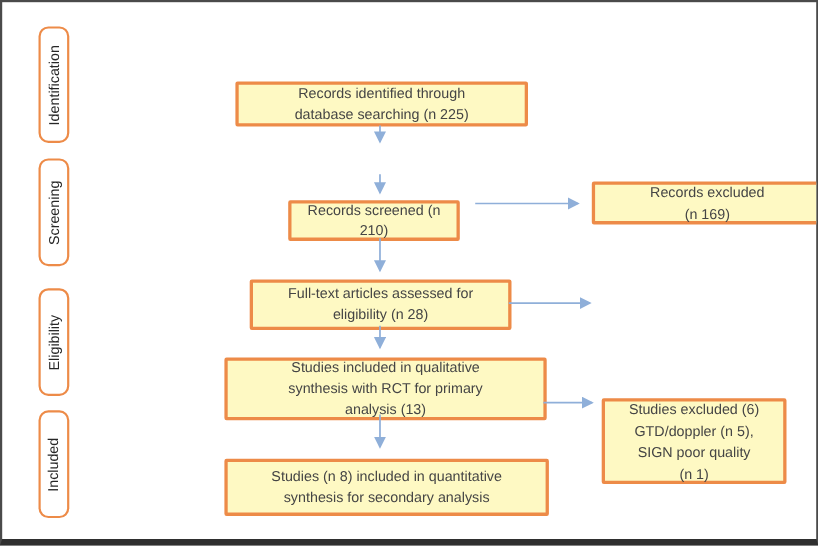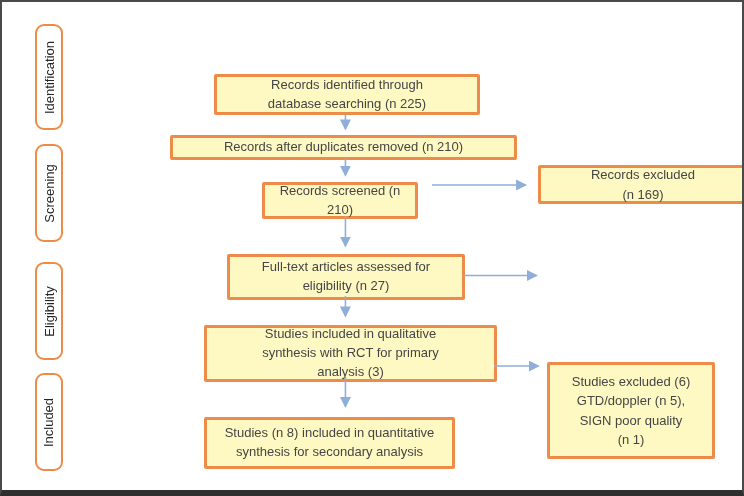--- a/index.html
+++ b/index.html
@@ -84,40 +84,39 @@
   <div class="stage" style="top:260px;height:98px;">
     <span>Eligibility</span>
   </div>
   <div class="stage" style="top:371px;height:98px;">
     <span>Included</span>
   </div>
 
   <div class="node" style="left:212px;top:72px;width:266px;height:41px;">Records identified through
 database searching (n 225)</div>
 
-  <div class="node" style="left:168px;top:133px;width:347px;height:25px;">Records after duplicates removed (n 210)</div>
 
   <div class="node" style="left:260px;top:180px;width:156px;height:37px;">Records screened (n
 210)</div>
 
   <div class="node" style="left:225px;top:252px;width:238px;height:46px;">Full-text articles assessed for
-eligibility (n 27)</div>
+eligibility (n 28)</div>
 
   <div class="node" style="left:202px;top:323px;width:293px;height:57px;">Studies included in qualitative
 synthesis with RCT for primary
-analysis (3)</div>
+analysis (13)</div>
 
-  <div class="node" style="left:202px;top:415px;width:251px;height:52px;">Studies (n 8) included in quantitative
+  <div class="node" style="left:202px;top:415px;width:295px;height:52px;">Studies (n 8) included in quantitative
 synthesis for secondary analysis</div>
 
   <div class="node tight" style="left:536px;top:163px;width:210px;height:39px;">Records excluded
 (n 169)</div>
 
 
-  <div class="node tight" style="left:545px;top:360px;width:168px;height:97px;">Studies excluded (6)
+  <div class="node tight" style="left:545px;top:360px;width:168px;height:78px;">Studies excluded (6)
 GTD/doppler (n 5),
 SIGN poor quality
 (n 1)</div>
 
   <svg class="arrows" viewBox="0 0 744 496">
     <defs>
       <marker id="ah" markerWidth="8" markerHeight="8" refX="6" refY="3.5" orient="auto">
         <path d="M0,0 L7,3.5 L0,7 Z"></path>
       </marker>
     </defs>

